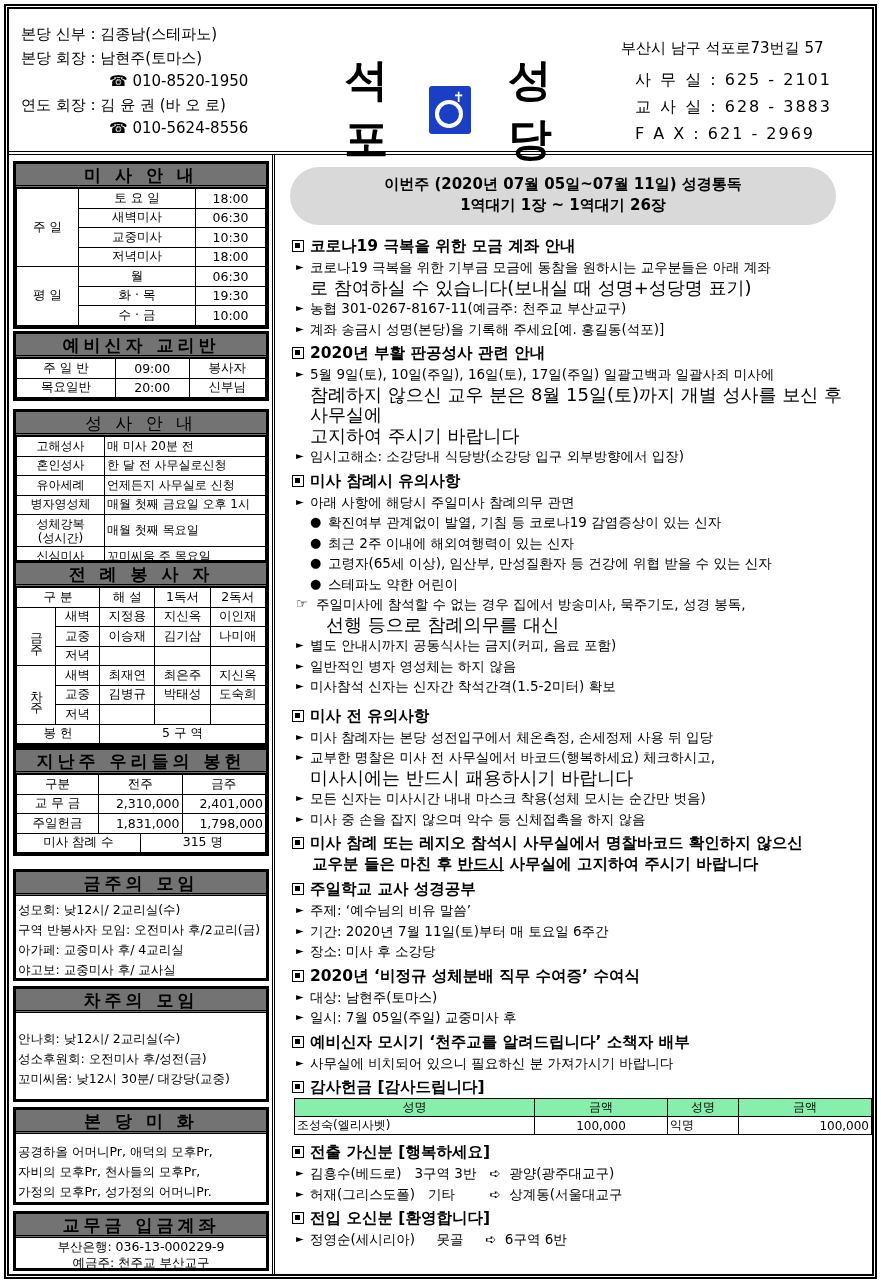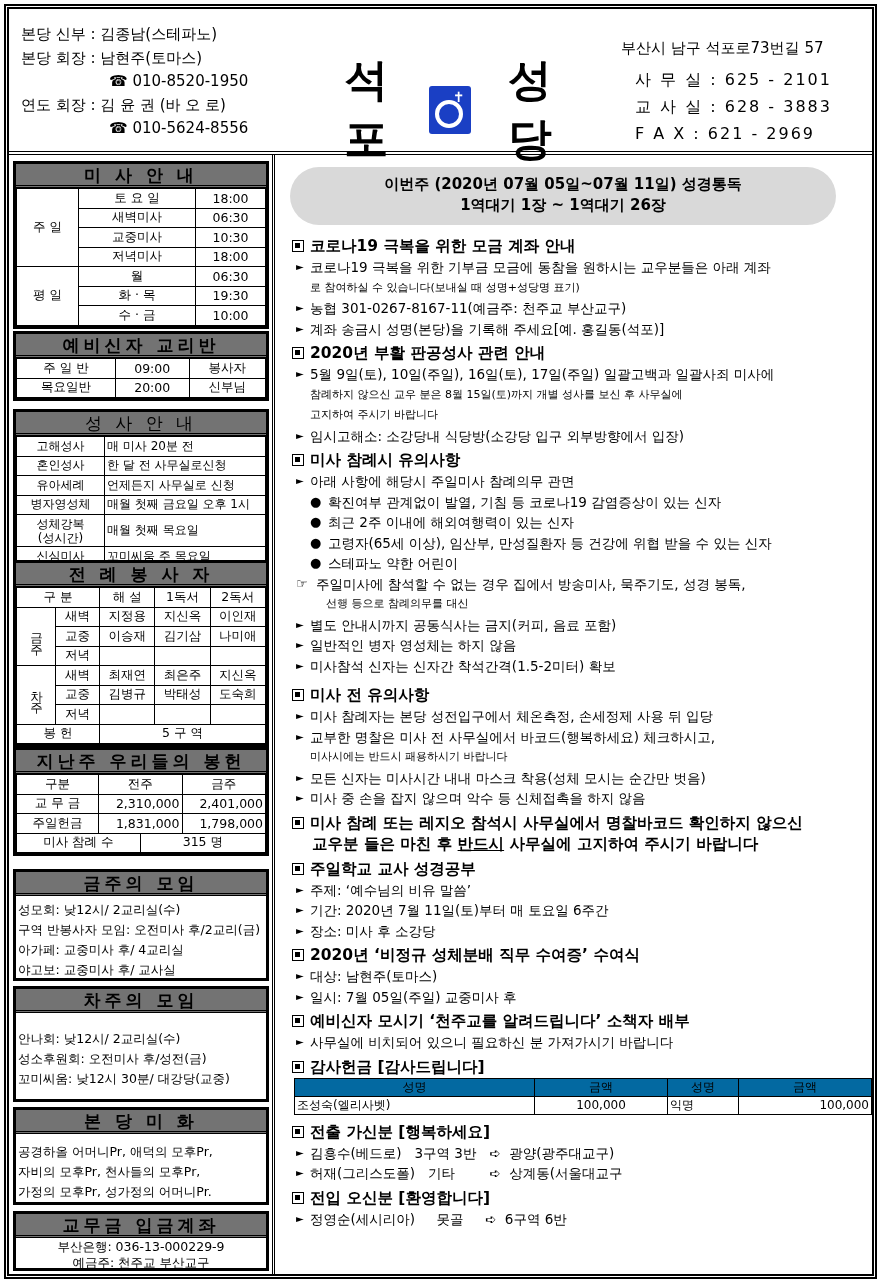--- a/index.html
+++ b/index.html
@@ -29,24 +29,24 @@
   .content { position: absolute; left: 12px; top: 80px; width: 570px; }
   .sec { margin-bottom: 3px; }
   .sec-h { font-weight: bold; font-size: 15.5px; line-height: 22px; display: flex; }
   .sq { display: inline-block; width: 12px; height: 12px; border: 1.5px solid #000; margin: 5px 6px 0 2px; position: relative; flex-shrink: 0; }
   .sq::after { content: ""; position: absolute; left: 2px; top: 2px; width: 5px; height: 5px; background: #000; }
   .item { font-size: 13.5px; line-height: 20.5px; padding-left: 6px; display: flex; }
   .item .arr { width: 14px; flex-shrink: 0; font-size: 10px; }
   .item.sub { padding-left: 20px; }
   .item.sub .arr { font-size: 13px; width: 18px; }
   .item.hand .arr { font-size: 13px; width: 20px; }
-  .cont { padding-left: 20px; font-size: 11px; line-height: 20.5px; }
+  .cont { padding-left: 20px; font-size: 18px; line-height: 20.5px; }
   .big-h { font-weight: bold; font-size: 15.5px; line-height: 21px; }
   .thx table { font-size: 12px; width: 578px; margin-left: 4px; }
-  .thx th { background: #0369a1; border: 1px solid #000; font-weight: normal; height: 18px; }
+  .thx th { background: #86efac; border: 1px solid #000; font-weight: normal; height: 18px; }
   .thx td { height: 18px; }
   .u { text-decoration: underline; }
 </style>
 </head>
 <body>
 
 <div class="page">
 
   <div class="header">
     <div class="hdr-left">

